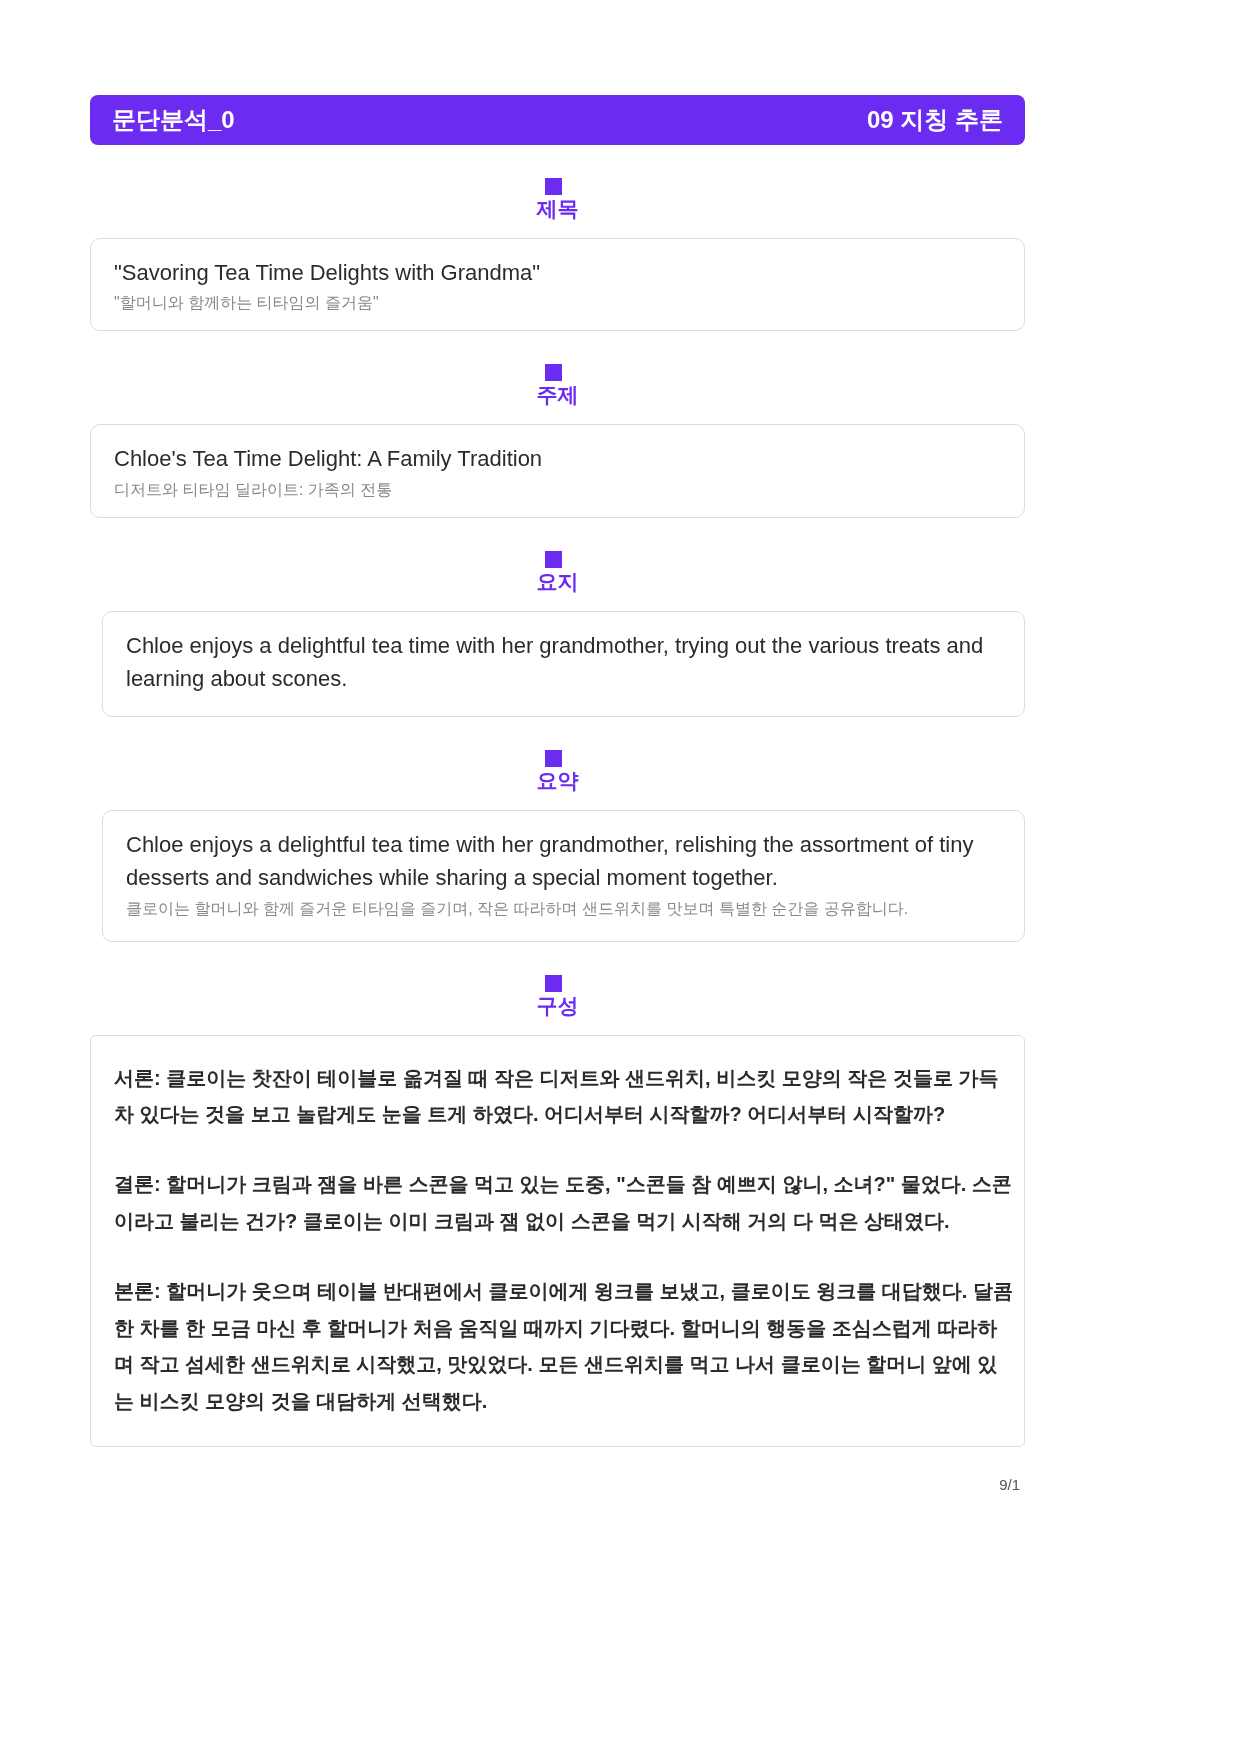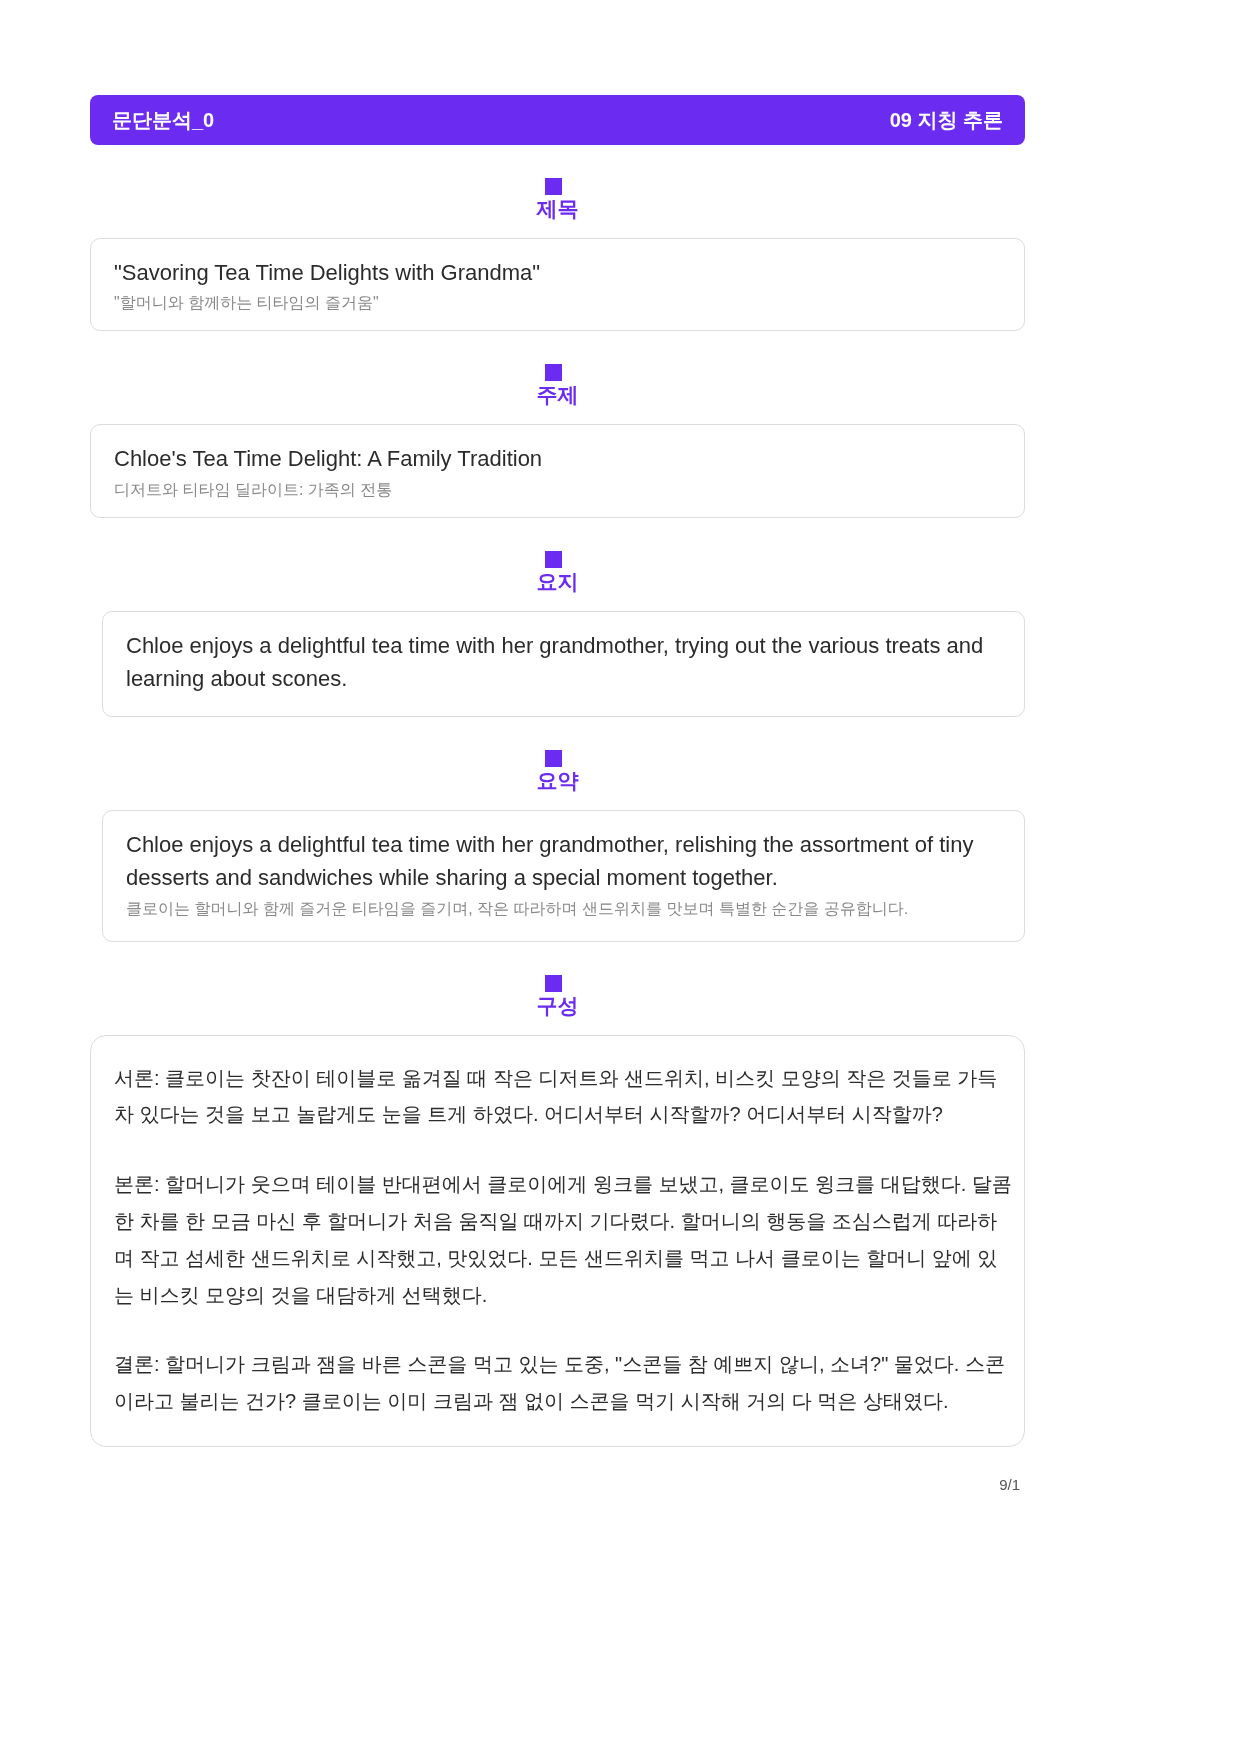--- a/index.html
+++ b/index.html
@@ -24,21 +24,21 @@
   .header-bar {
     margin-top: 95px;
     height: 50px;
     background: #6c2bf0;
     border-radius: 8px;
     display: flex;
     align-items: center;
     justify-content: space-between;
     padding: 0 22px;
     color: #ffffff;
-    font-size: 20px;
+    font-size: 24px;
     font-weight: bold;
   }
   .section-heading {
     display: flex;
     align-items: center;
     margin: 33px 0 15px 0;
     color: #6c2bf0;
     font-size: 21px;
     font-weight: bold;
     flex-direction: column;
@@ -63,23 +63,24 @@
   }
   .ko-line {
     font-size: 16px;
     color: #888888;
     line-height: 1.5;
     margin-top: 2px;
   }
   .box.tall { padding-bottom: 20px; margin-left: 12px; }
   .composition-box {
     border: 1.5px solid #dcdcdc;
-    border-radius: 16px;
+    border-radius: 6px;
     padding: 24px 8px 26px 23px;
     background: #ffffff;
+    font-weight: bold;
   }
   .composition-box p {
     font-size: 20px;
     color: #2b2b2b;
     line-height: 1.84;
   }
   .composition-box p + p { margin-top: 33px; }
   .page-footer {
     position: absolute;
     top: 1476px;
@@ -133,20 +134,20 @@
       <div class="en-line">Chloe enjoys a delightful tea time with her grandmother, relishing the assortment of tiny desserts and sandwiches while sharing a special moment together.</div>
       <div class="ko-line">클로이는 할머니와 함께 즐거운 티타임을 즐기며, 작은 따라하며 샌드위치를 맛보며 특별한 순간을 공유합니다.</div>
     </div>
 
     <div class="section-heading">
       <span class="bullet"></span>
       <span>구성</span>
     </div>
     <div class="composition-box">
       <p>서론: 클로이는 찻잔이 테이블로 옮겨질 때 작은 디저트와 샌드위치, 비스킷 모양의 작은 것들로 가득 차 있다는 것을 보고 놀랍게도 눈을 트게 하였다. 어디서부터 시작할까? 어디서부터 시작할까?</p>
+      <p>결론: 할머니가 크림과 잼을 바른 스콘을 먹고 있는 도중, "스콘들 참 예쁘지 않니, 소녀?" 물었다. 스콘이라고 불리는 건가? 클로이는 이미 크림과 잼 없이 스콘을 먹기 시작해 거의 다 먹은 상태였다.</p>
       <p>본론: 할머니가 웃으며 테이블 반대편에서 클로이에게 윙크를 보냈고, 클로이도 윙크를 대답했다. 달콤한 차를 한 모금 마신 후 할머니가 처음 움직일 때까지 기다렸다. 할머니의 행동을 조심스럽게 따라하며 작고 섬세한 샌드위치로 시작했고, 맛있었다. 모든 샌드위치를 먹고 나서 클로이는 할머니 앞에 있는 비스킷 모양의 것을 대담하게 선택했다.</p>
-      <p>결론: 할머니가 크림과 잼을 바른 스콘을 먹고 있는 도중, "스콘들 참 예쁘지 않니, 소녀?" 물었다. 스콘이라고 불리는 건가? 클로이는 이미 크림과 잼 없이 스콘을 먹기 시작해 거의 다 먹은 상태였다.</p>
     </div>
 
   </div>
 
   <div class="page-footer">9/1</div>
 </div>
 
 </body></html>

